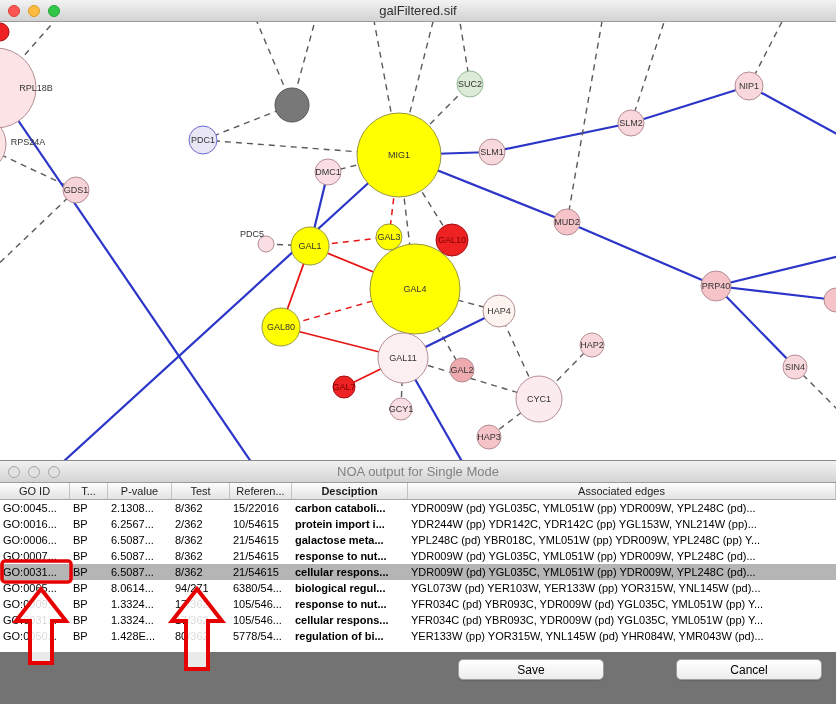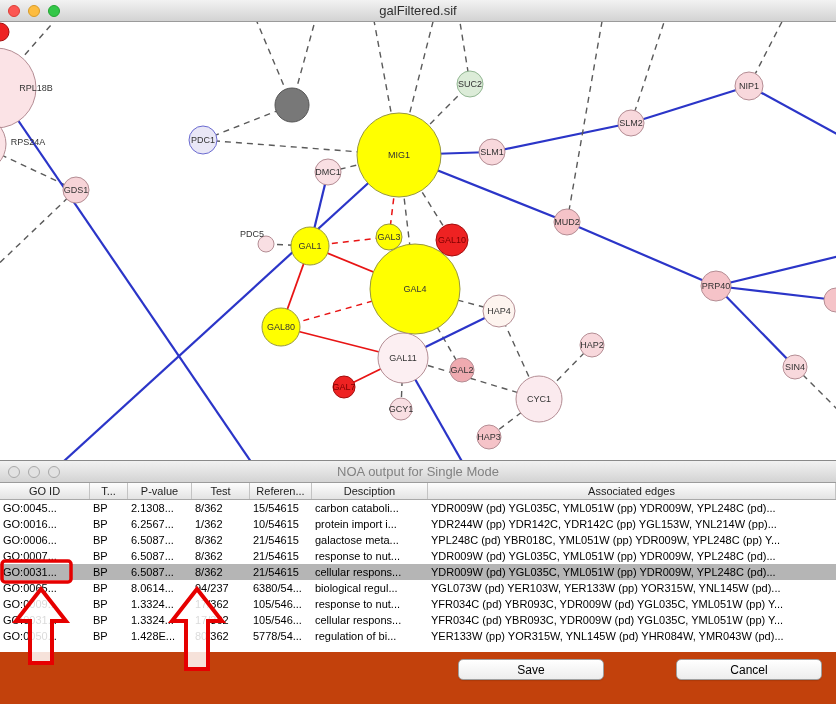--- a/index.html
+++ b/index.html
@@ -2,21 +2,21 @@
 <html><head>
 <meta charset="utf-8">
 <style>
   html,body{margin:0;padding:0;}
   body{width:836px;height:704px;overflow:hidden;background:#fff;
        font-family:"Liberation Sans",sans-serif;}
   .screen{position:relative;width:836px;height:704px;}
 
   
   .win-net{position:absolute;top:0;left:0;width:836px;height:460px;background:#3b82f6;}
-  .win-noa{position:absolute;top:460px;left:0;width:836px;height:244px;background:#c2410c;
+  .win-noa{position:absolute;top:460px;left:0;width:836px;height:244px;background:#737373;
            border-top:1px solid #8a8a8a;box-sizing:border-box;}
 
   .titlebar{height:22px;background:linear-gradient(#f2f2f2,#d3d3d3);
             border-bottom:1px solid #9b9b9b;position:relative;display:flex;
             align-items:center;box-sizing:border-box;}
   .lights{position:absolute;left:8px;top:5px;display:flex;gap:8px;}
   .light{width:12px;height:12px;border-radius:50%;box-sizing:border-box;display:block;}
   .light.red{background:#fc5753;border:1px solid #dd3e36;}
   .light.yellow{background:#fdbc40;border:1px solid #d89b28;}
   .light.green{background:#33c748;border:1px solid #22a532;}
@@ -28,22 +28,22 @@
 
   
   .theader{display:flex;height:17px;background:linear-gradient(#fdfdfd,#e3e3e3);
            border-bottom:1px solid #a9a9a9;box-sizing:border-box;font-size:11px;color:#1d1d1d;}
   .hcell{display:flex;align-items:center;justify-content:center;border-right:1px solid #c3c3c3;
          box-sizing:border-box;overflow:hidden;white-space:nowrap;flex-shrink:0;}
   .tbody{background:#fff;height:152px;overflow:hidden;}
   .trow{display:flex;height:16px;align-items:center;font-size:11px;color:#000;}
   .trow.selected{background:#b5b5b5;}
   .tcell{padding:0 3px;white-space:nowrap;overflow:hidden;box-sizing:border-box;flex-shrink:0;}
-  .col0{width:90px;} .col1{width:38px;} .col2{width:64px;} .col3{width:58px;}
-  .col4{width:62px;} .col5{width:116px;} .col6{flex:1 1 auto;width:auto;min-width:0;}
+  .col0{width:70px;} .col1{width:38px;} .col2{width:64px;} .col3{width:58px;}
+  .col4{width:62px;} .col5{width:116px;font-weight:bold;} .col6{flex:1 1 auto;width:auto;min-width:0;}
 
   
   .button-bar{position:absolute;left:0;bottom:0;width:836px;height:53px;}
   .btn{position:absolute;height:21px;border:1px solid #9f9f9f;border-radius:5px;
        background:linear-gradient(#ffffff,#ededed);font-size:12px;color:#000;
        display:flex;align-items:center;justify-content:center;box-sizing:border-box;
        box-shadow:0 1px 1px rgba(0,0,0,0.12);cursor:default;}
   .btn-save{left:458px;top:8px;width:146px;}
   .btn-cancel{left:676px;top:8px;width:146px;}
 
@@ -193,29 +193,29 @@
         <div class="hcell col4">Referen...</div>
         <div class="hcell col5">Desciption</div>
         <div class="hcell col6">Associated edges</div>
       </div>
     <div class="tbody">
         <div class="trow">
           <div class="tcell col0">GO:0045...</div>
           <div class="tcell col1">BP</div>
           <div class="tcell col2">2.1308...</div>
           <div class="tcell col3">8/362</div>
-          <div class="tcell col4">15/54615</div>
+          <div class="tcell col4">15/22016</div>
           <div class="tcell col5">carbon cataboli...</div>
           <div class="tcell col6">YDR009W (pd) YGL035C, YML051W (pp) YDR009W, YPL248C (pd)...</div>
         </div>
         <div class="trow">
           <div class="tcell col0">GO:0016...</div>
           <div class="tcell col1">BP</div>
           <div class="tcell col2">6.2567...</div>
-          <div class="tcell col3">1/362</div>
+          <div class="tcell col3">2/362</div>
           <div class="tcell col4">10/54615</div>
           <div class="tcell col5">protein import i...</div>
           <div class="tcell col6">YDR244W (pp) YDR142C, YDR142C (pp) YGL153W, YNL214W (pp)...</div>
         </div>
         <div class="trow">
           <div class="tcell col0">GO:0006...</div>
           <div class="tcell col1">BP</div>
           <div class="tcell col2">6.5087...</div>
           <div class="tcell col3">8/362</div>
           <div class="tcell col4">21/54615</div>
@@ -237,21 +237,21 @@
           <div class="tcell col2">6.5087...</div>
           <div class="tcell col3">8/362</div>
           <div class="tcell col4">21/54615</div>
           <div class="tcell col5">cellular respons...</div>
           <div class="tcell col6">YDR009W (pd) YGL035C, YML051W (pp) YDR009W, YPL248C (pd)...</div>
         </div>
         <div class="trow">
           <div class="tcell col0">GO:0065...</div>
           <div class="tcell col1">BP</div>
           <div class="tcell col2">8.0614...</div>
-          <div class="tcell col3">94/237</div>
+          <div class="tcell col3">94/271</div>
           <div class="tcell col4">6380/54...</div>
           <div class="tcell col5">biological regul...</div>
           <div class="tcell col6">YGL073W (pd) YER103W, YER133W (pp) YOR315W, YNL145W (pd)...</div>
         </div>
         <div class="trow">
           <div class="tcell col0">GO:0009...</div>
           <div class="tcell col1">BP</div>
           <div class="tcell col2">1.3324...</div>
           <div class="tcell col3">17/362</div>
           <div class="tcell col4">105/546...</div>

